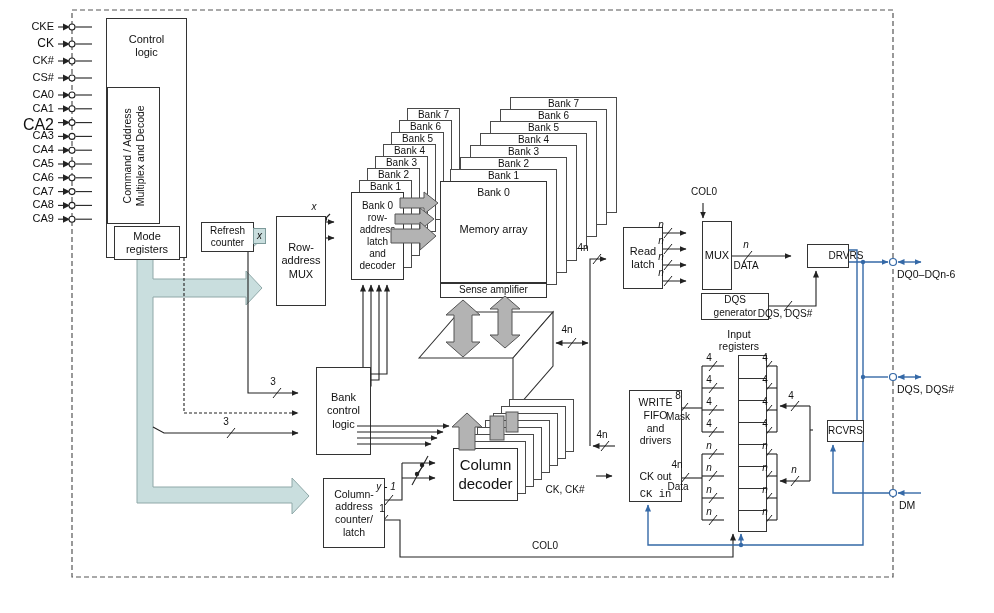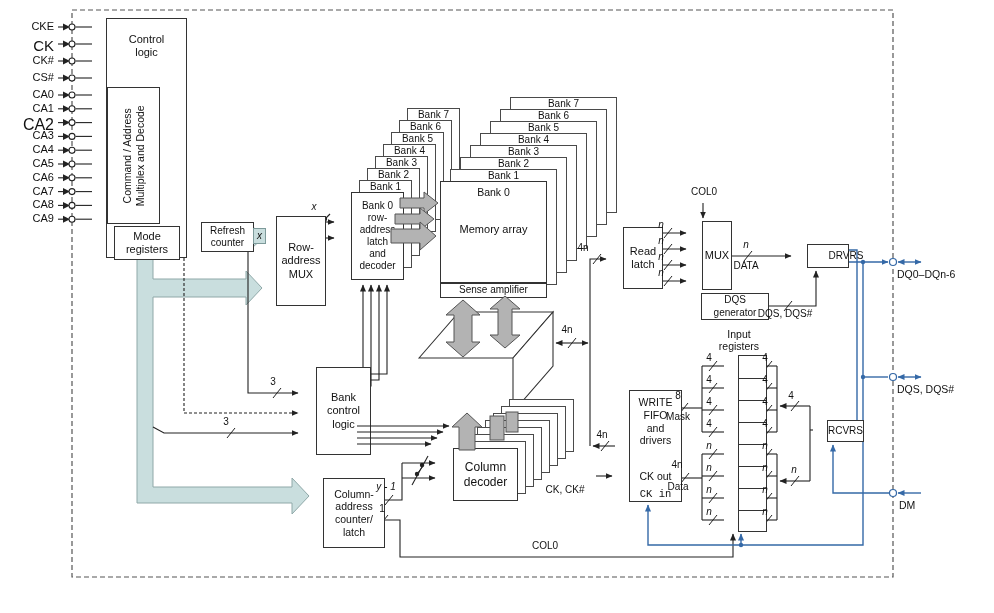--- a/index.html
+++ b/index.html
@@ -303,21 +303,21 @@
 
     <div class="stack" id="dec-pages">
         <div class="page" style="left: 495px; top: 399px; width: 65px; height: 53px;"></div>
         <div class="page" style="left: 487px; top: 406px; width: 65px; height: 53px;"></div>
         <div class="page" style="left: 479px; top: 413px; width: 65px; height: 53px;"></div>
         <div class="page" style="left: 471px; top: 420px; width: 65px; height: 53px;"></div>
         <div class="page" style="left: 463px; top: 427px; width: 65px; height: 53px;"></div>
         <div class="page" style="left: 455px; top: 434px; width: 65px; height: 53px;"></div>
         <div class="page" style="left: 447px; top: 441px; width: 65px; height: 53px;"></div>
       </div>
-    <div class="bx" style="left:439px;top:448px;width:65px;height:53px;font-size:12px;">
+    <div class="bx" style="left:439px;top:448px;width:65px;height:53px;font-size:15px;">
       <span>Column
 decoder</span>
     </div>
 
     <div class="bx" style="left:302px;top:367px;width:55px;height:88px;">
       <span>Bank
 control
 logic</span>
     </div>
     <div class="bx" style="left:309px;top:478px;width:62px;height:70px;font-size:10.5px;line-height:1.2;">
@@ -421,21 +421,21 @@
     <span class="lb" style="left:538px;top:468px;width:54px;margin-top:16px;">CK, CK#</span>
     <span class="lb" style="left:524px;top:540px;width:42px;">COL0</span>
     <span class="lb" style="left:266px;top:376px;width:14px;">3</span>
     <span class="lb" style="left:219px;top:416px;width:14px;">3</span>
     <span class="lb it" style="left:371px;top:481px;width:30px;">y - 1</span>
     <span class="lb" style="left:375px;top:503px;width:14px;">1</span>
     <span class="lb" style="left:897px;top:268px;width:72px;text-align:left;font-size:10.5px;">DQ0–DQn-6</span>
     <span class="lb" style="left:897px;top:383px;width:68px;text-align:left;font-size:10.5px;">DQS, DQS#</span>
     <span class="lb" style="left:899px;top:499px;width:30px;text-align:left;font-size:10.5px;">DM</span>
   <span class="lb" style="left: 10px; top: 20px; width: 44px; text-align: right; font-size: 11px;">CKE</span>
-      <span class="lb" style="left: 10px; top: 37px; width: 44px; text-align: right; font-size: 15px;">CK</span>
+      <span class="lb" style="left: 10px; top: 37px; width: 44px; text-align: right; font-size: 12px;">CK</span>
       <span class="lb" style="left: 10px; top: 54px; width: 44px; text-align: right; font-size: 11px;">CK#</span>
       <span class="lb" style="left: 10px; top: 71px; width: 44px; text-align: right; font-size: 11px;">CS#</span>
       <span class="lb" style="left: 10px; top: 88px; width: 44px; text-align: right; font-size: 11px;">CA0</span>
       <span class="lb" style="left: 10px; top: 101.8px; width: 44px; text-align: right; font-size: 11px;">CA1</span>
       <span class="lb" style="left: 10px; top: 115.6px; width: 44px; text-align: right; font-size: 16px;">CA2</span>
       <span class="lb" style="left: 10px; top: 129.4px; width: 44px; text-align: right; font-size: 11px;">CA3</span>
       <span class="lb" style="left: 10px; top: 143.2px; width: 44px; text-align: right; font-size: 11px;">CA4</span>
       <span class="lb" style="left: 10px; top: 157px; width: 44px; text-align: right; font-size: 11px;">CA5</span>
       <span class="lb" style="left: 10px; top: 170.8px; width: 44px; text-align: right; font-size: 11px;">CA6</span>
       <span class="lb" style="left: 10px; top: 184.6px; width: 44px; text-align: right; font-size: 11px;">CA7</span>

